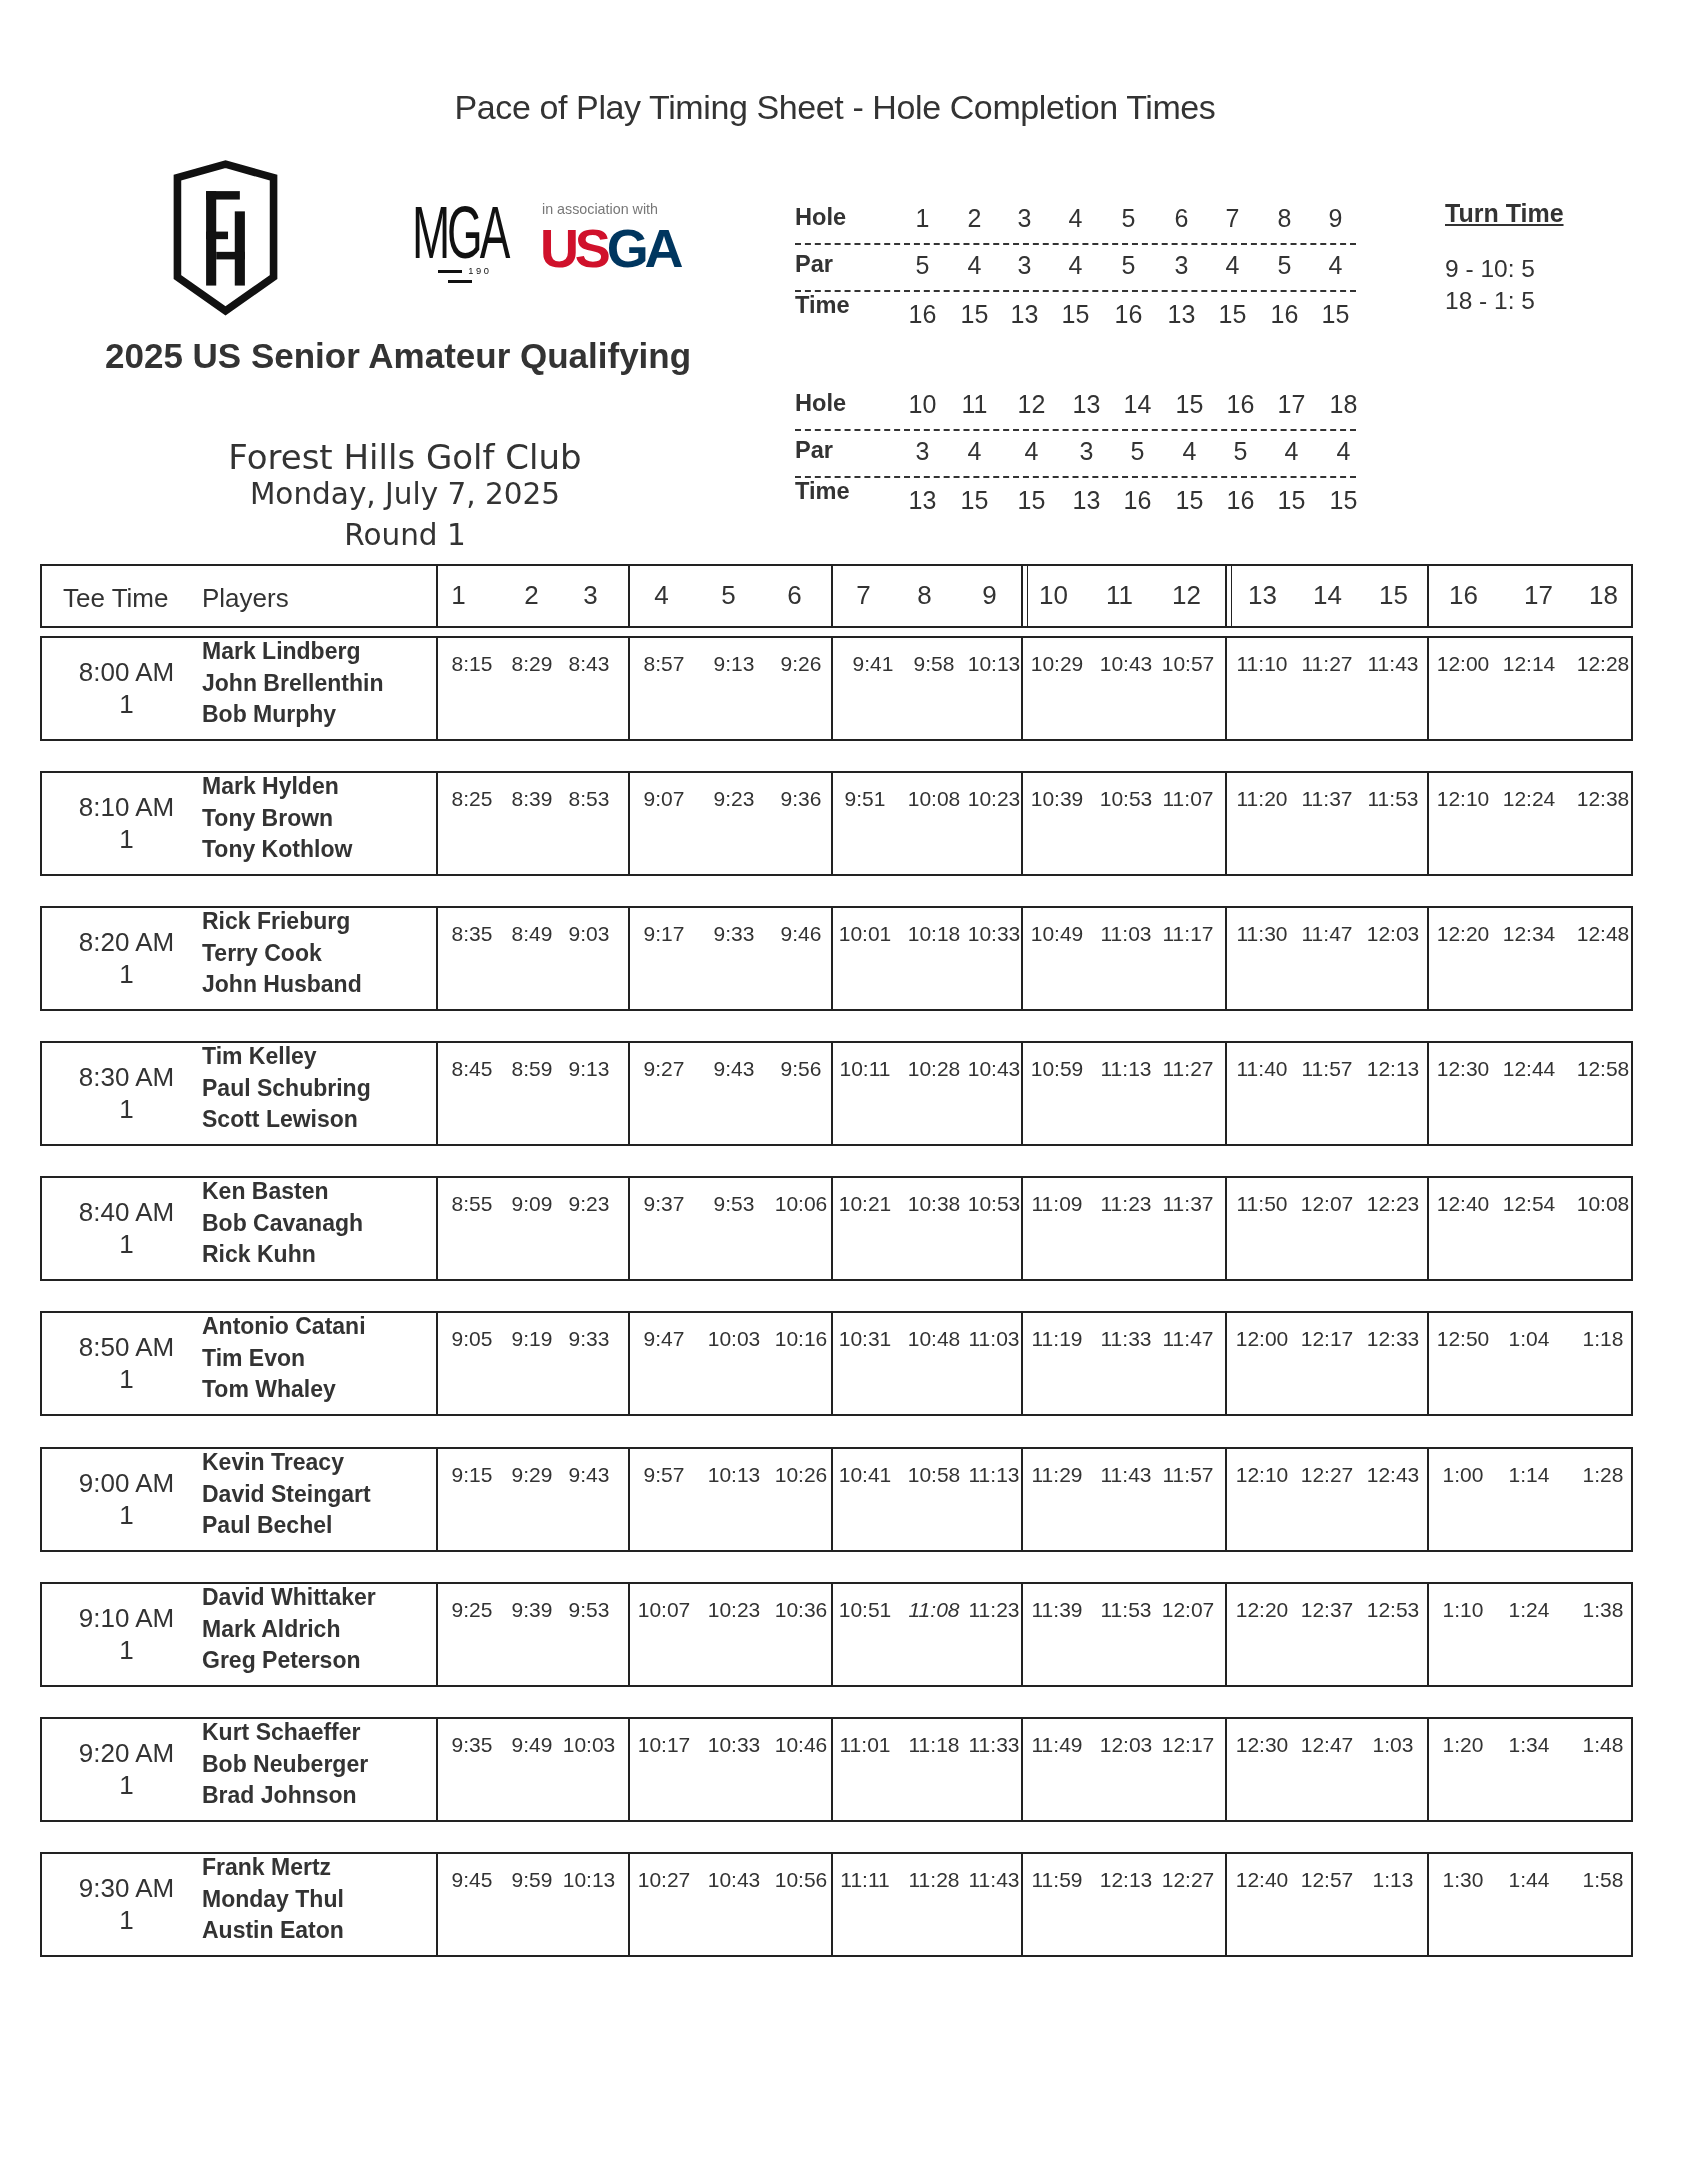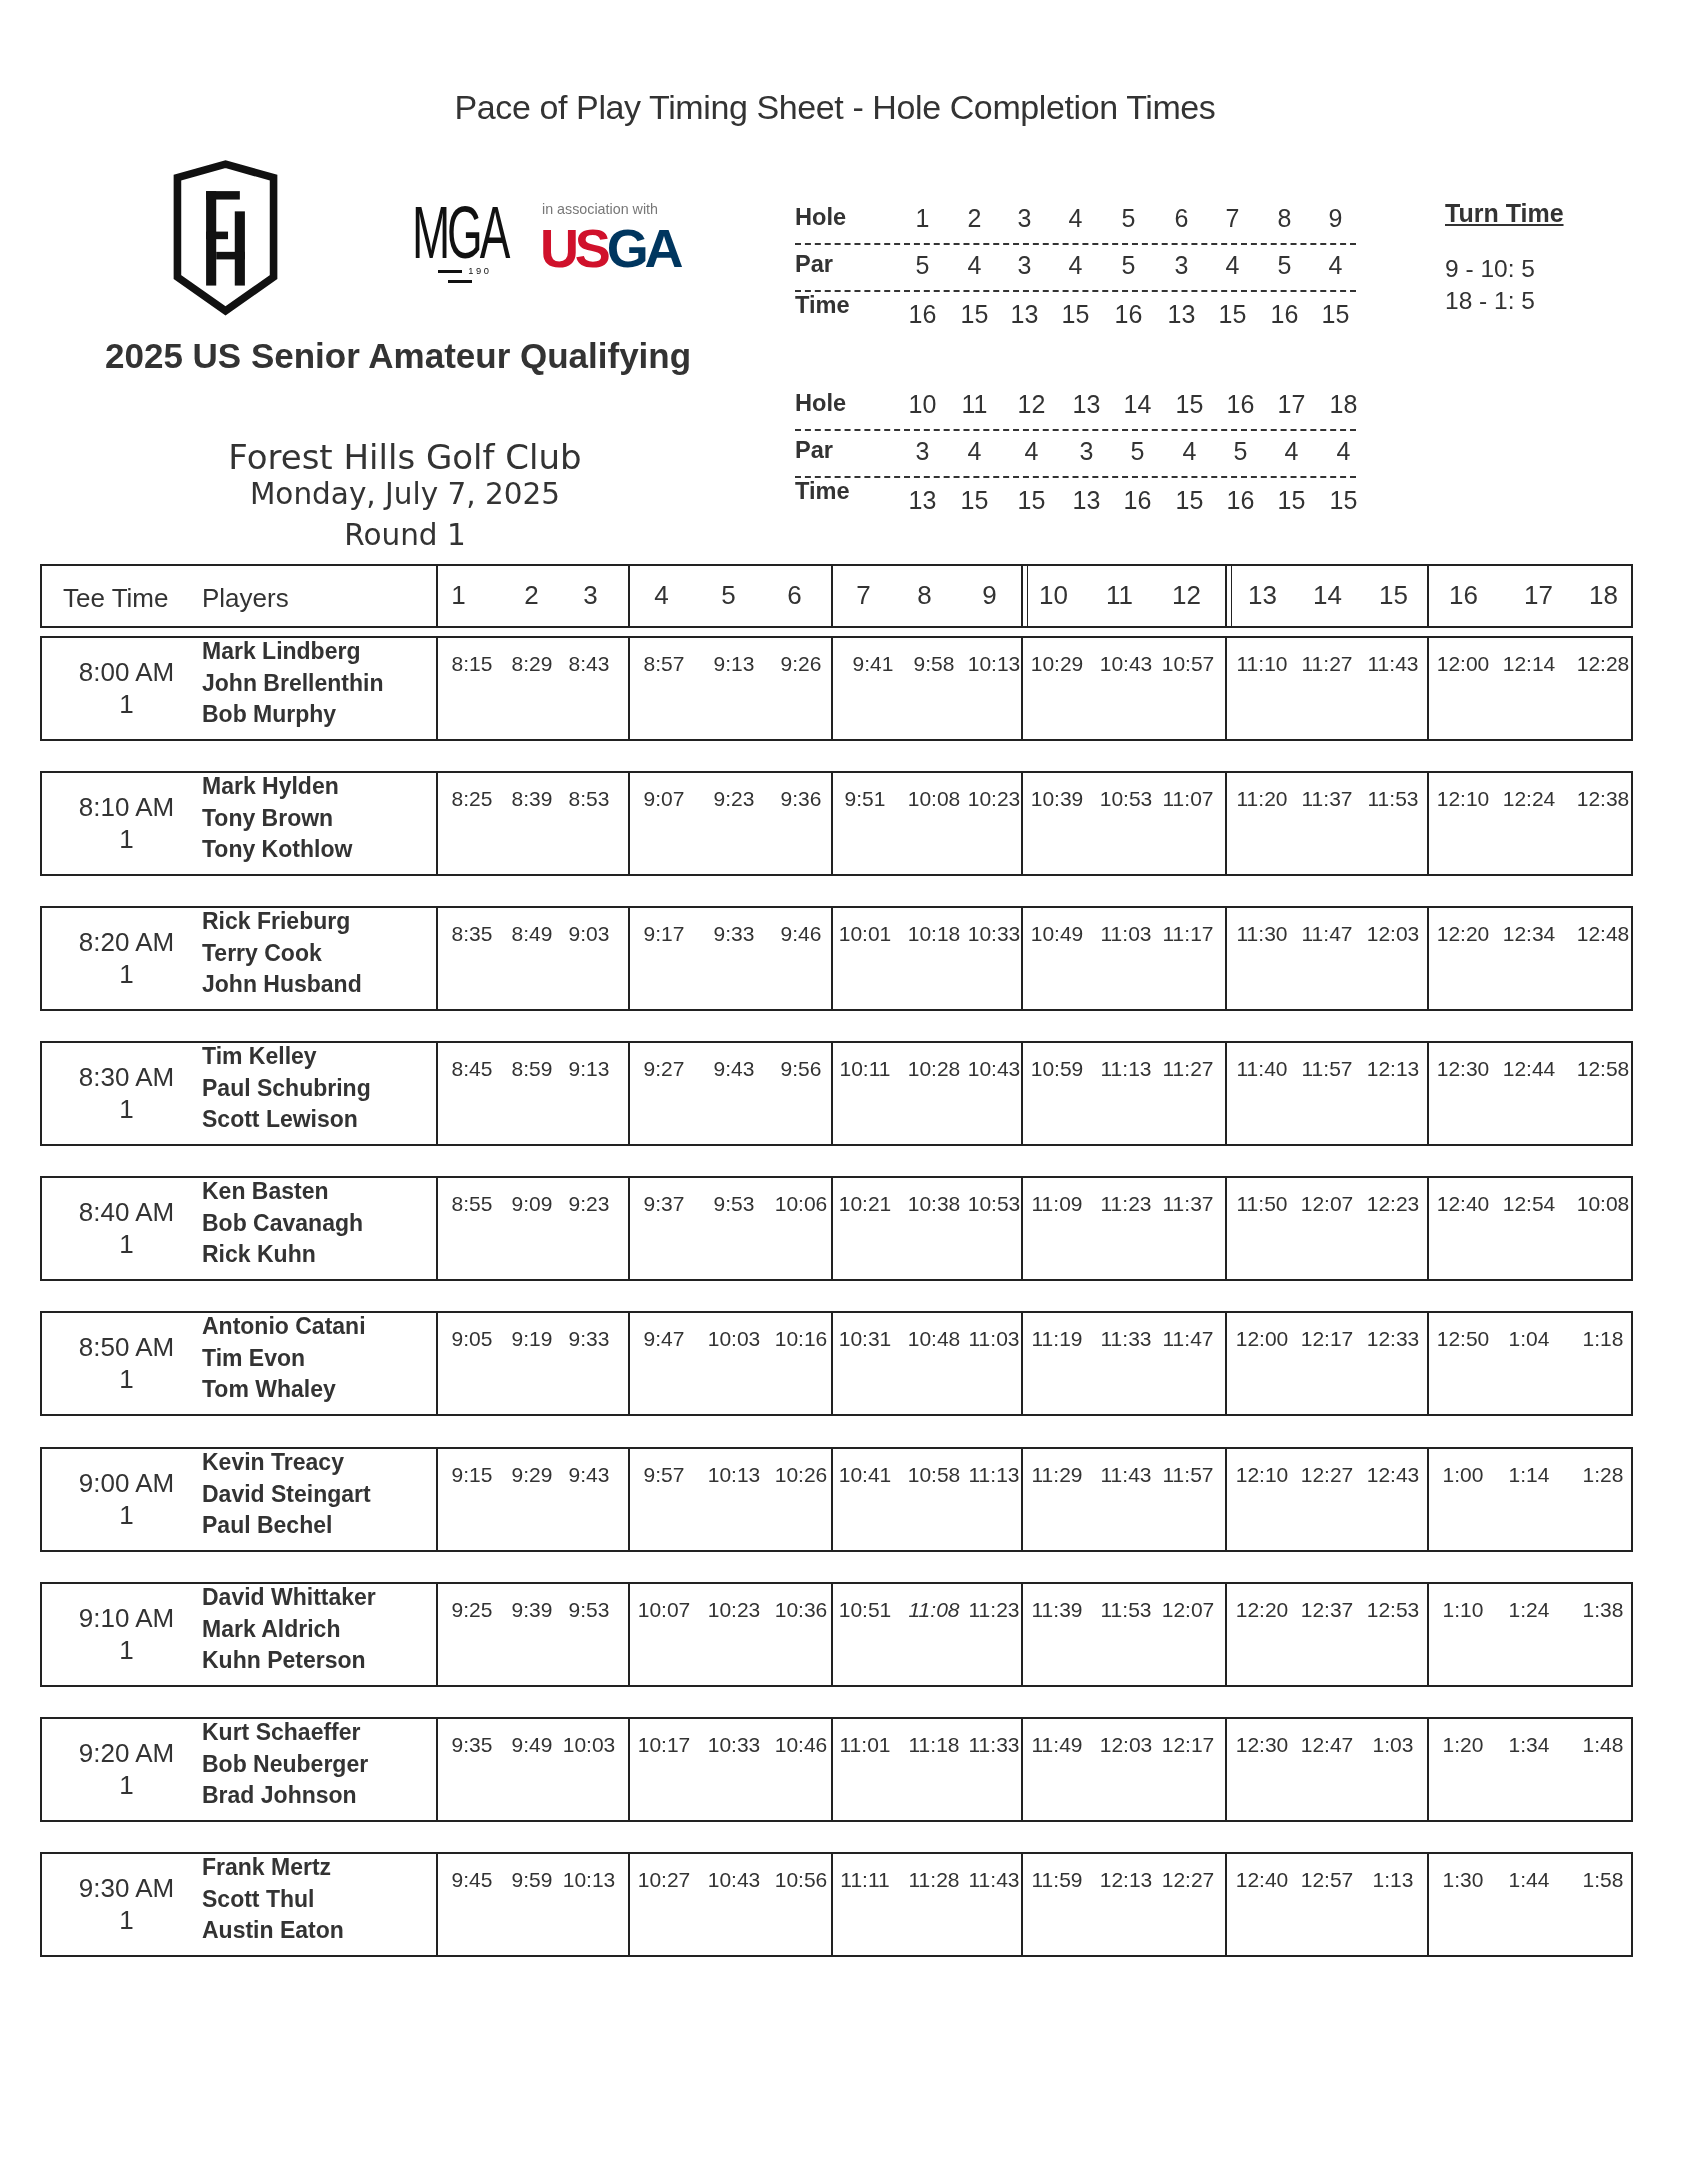--- a/index.html
+++ b/index.html
@@ -391,21 +391,21 @@
       <div class="vline" style="left: 394px;"></div>
       <div class="vline" style="left: 586px;"></div>
       <div class="vline" style="left: 789px;"></div>
       <div class="vline" style="left: 979px;"></div>
       <div class="vline" style="left: 1183px;"></div>
       <div class="vline" style="left: 1385px;"></div>
       <div class="tee-time" style="top: 18.6px;">9:10 AM</div>
       <div class="tee-hole" style="top: 51px;">1</div>
       <div class="player" style="top: 0px;">David Whittaker</div>
       <div class="player" style="top: 32px;">Mark Aldrich</div>
-      <div class="player" style="top: 63px;">Kuhn Peterson</div>
+      <div class="player" style="top: 63px;">Greg Peterson</div>
       <div class="time-cell" style="left: 430px; top: 14.3px;">9:25</div>
       <div class="time-cell" style="left: 490px; top: 14.3px;">9:39</div>
       <div class="time-cell" style="left: 547px; top: 14.3px;">9:53</div>
       <div class="time-cell" style="left: 622px; top: 14.3px;">10:07</div>
       <div class="time-cell" style="left: 692px; top: 14.3px;">10:23</div>
       <div class="time-cell" style="left: 759px; top: 14.3px;">10:36</div>
       <div class="time-cell" style="left: 823px; top: 14.3px;">10:51</div>
       <div class="time-cell" style="left: 892px; top: 14.3px; font-style: italic;">11:08</div>
       <div class="time-cell" style="left: 952px; top: 14.3px;">11:23</div>
       <div class="time-cell" style="left: 1015px; top: 14.3px;">11:39</div>
@@ -452,21 +452,21 @@
     <div class="box" style="left: 0px; top: 1288px; width: 1593px; height: 105px;">
       <div class="vline" style="left: 394px;"></div>
       <div class="vline" style="left: 586px;"></div>
       <div class="vline" style="left: 789px;"></div>
       <div class="vline" style="left: 979px;"></div>
       <div class="vline" style="left: 1183px;"></div>
       <div class="vline" style="left: 1385px;"></div>
       <div class="tee-time" style="top: 18.6px;">9:30 AM</div>
       <div class="tee-hole" style="top: 51px;">1</div>
       <div class="player" style="top: 0px;">Frank Mertz</div>
-      <div class="player" style="top: 32px;">Scott Thul</div>
+      <div class="player" style="top: 32px;">Monday Thul</div>
       <div class="player" style="top: 63px;">Austin Eaton</div>
       <div class="time-cell" style="left: 430px; top: 14.3px;">9:45</div>
       <div class="time-cell" style="left: 490px; top: 14.3px;">9:59</div>
       <div class="time-cell" style="left: 547px; top: 14.3px;">10:13</div>
       <div class="time-cell" style="left: 622px; top: 14.3px;">10:27</div>
       <div class="time-cell" style="left: 692px; top: 14.3px;">10:43</div>
       <div class="time-cell" style="left: 759px; top: 14.3px;">10:56</div>
       <div class="time-cell" style="left: 823px; top: 14.3px;">11:11</div>
       <div class="time-cell" style="left: 892px; top: 14.3px;">11:28</div>
       <div class="time-cell" style="left: 952px; top: 14.3px;">11:43</div>

